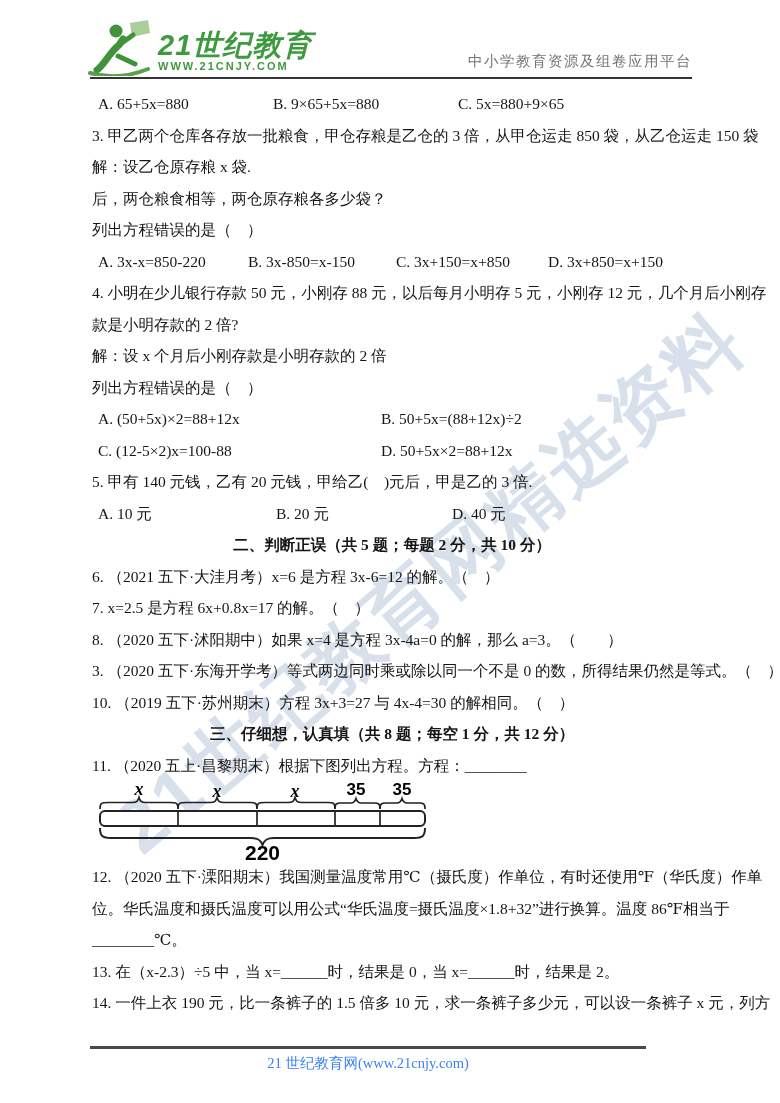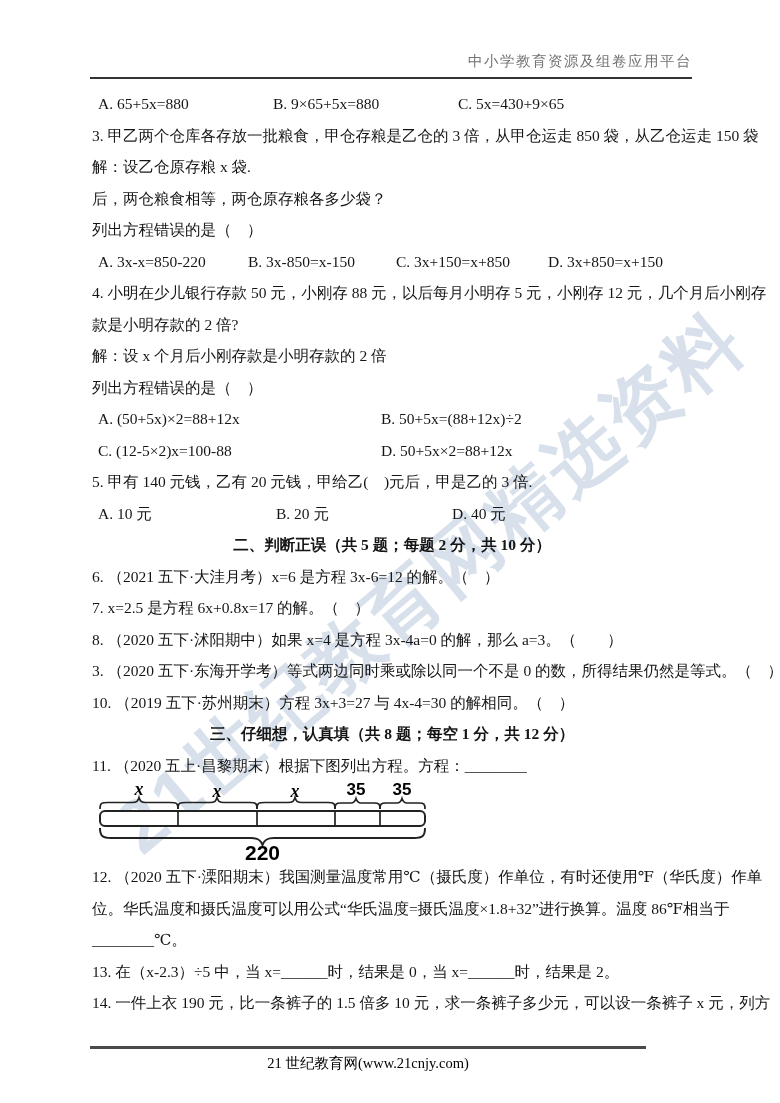--- a/index.html
+++ b/index.html
@@ -62,41 +62,55 @@
     font-weight:bold;font-size:17px;
   }
   .total-label{
     font-family:"Liberation Sans","DejaVu Sans",sans-serif;
     font-weight:bold;font-size:21px;
   }
   
   .footer-rule{position:absolute;left:90px;top:1046px;width:556px;height:3px;background:#4a4a4a;z-index:2;}
   .footer-text{
     position:absolute;left:90px;top:1054px;width:556px;text-align:center;z-index:2;
-    font-size:14.5px;color:#000000;
+    font-size:14.5px;color:#3b82f6;
   }
 </style>
 </head>
 <body>
 
 <div class="page">
 
   <div class="watermark">21世纪教育网精选资料</div>
 
   <div class="header">
+    <div class="logo">
+      <svg class="logo-runner" viewBox="0 0 66 56">
+        <polygon points="42,3 60,0 62,13 44,17" fill="#a9cf99"></polygon>
+        <circle cx="28" cy="11" r="6.5" fill="#42923c"></circle>
+        <path d="M9,50 C17,44 21,33 31,25 L35,19" stroke="#42923c" stroke-width="7" fill="none" stroke-linecap="round"></path>
+        <path d="M31,25 L45,15" stroke="#42923c" stroke-width="5" fill="none" stroke-linecap="round"></path>
+        <path d="M30,36 L47,44" stroke="#42923c" stroke-width="5" fill="none" stroke-linecap="round"></path>
+        <path d="M2,53 Q30,61 60,49" stroke="#58a04c" stroke-width="4" fill="none" stroke-linecap="round"></path>
+      </svg>
+      <div class="logo-text">
+        <div class="logo-title">21世纪教育</div>
+        <div class="logo-site">www.21cnjy.com</div>
+      </div>
+    </div>
     <div class="platform">中小学教育资源及组卷应用平台</div>
     <div class="header-rule"></div>
   </div>
 
   <div class="main">
 
     <div class="opt-row opts3">
       <span>A. 65+5x=880</span>
       <span>B. 9×65+5x=880</span>
-      <span>C. 5x=430+9×65</span>
+      <span>C. 5x=880+9×65</span>
     </div>
 
     <p class="line">3. 甲乙两个仓库各存放一批粮食，甲仓存粮是乙仓的 3 倍，从甲仓运走 850 袋，从乙仓运走 150 袋</p>
     <p class="line">解：设乙仓原存粮 x 袋.</p>
     <p class="line">后，两仓粮食相等，两仓原存粮各多少袋？</p>
     <p class="line">列出方程错误的是（　）</p>
     <div class="opt-row opts4a">
       <span>A. 3x-x=850-220</span>
       <span>B. 3x-850=x-150</span>
       <span>C. 3x+150=x+850</span>

